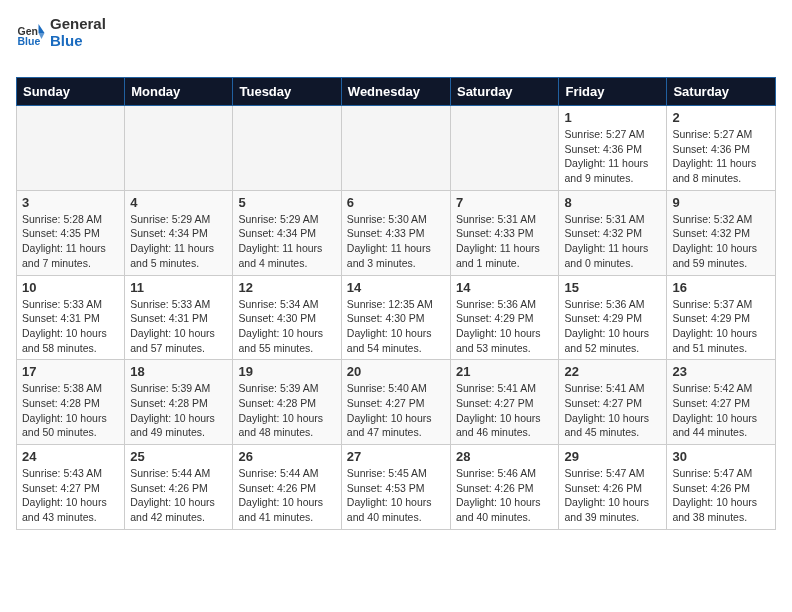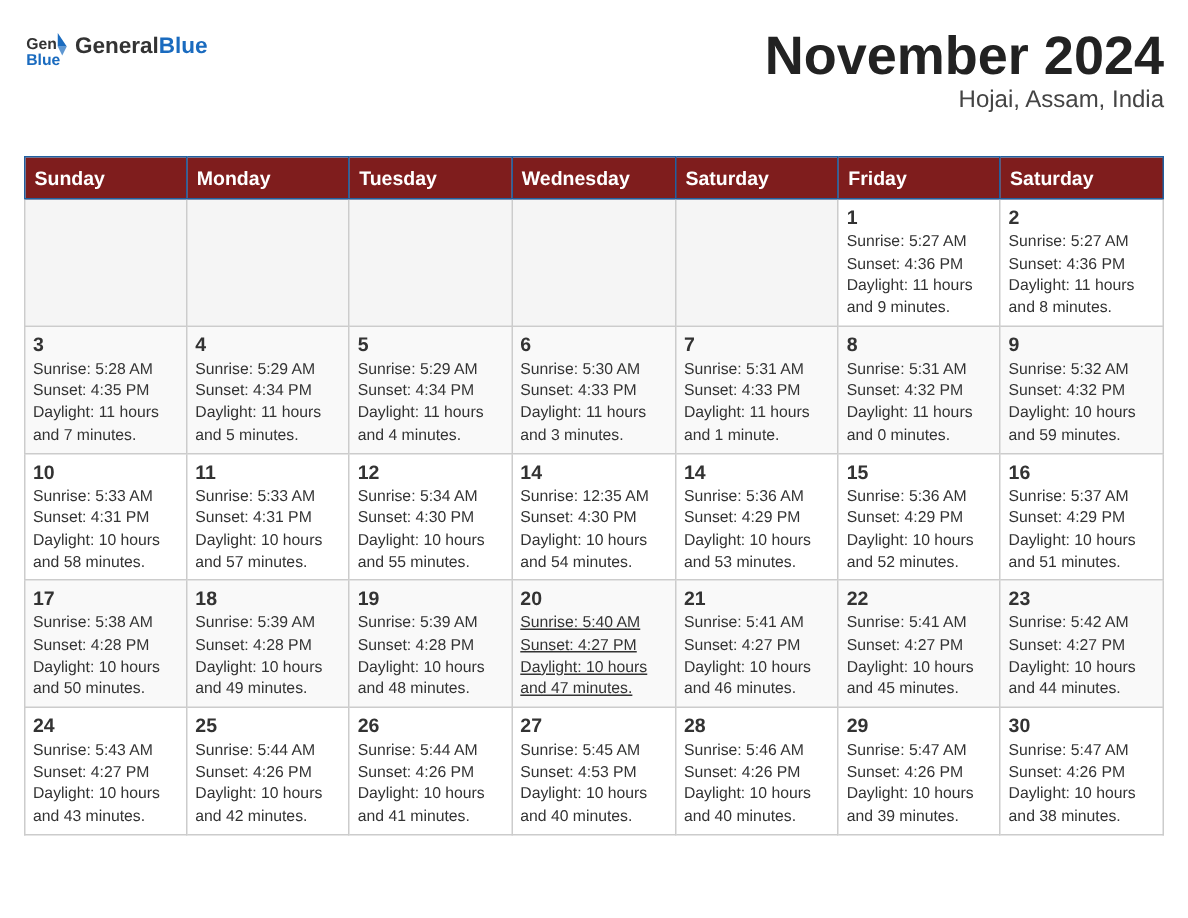--- a/index.html
+++ b/index.html
@@ -16,21 +16,21 @@
       align-items: flex-start;
       margin-bottom: 28px;
     }
     .logo {
       display: flex;
       align-items: center;
       gap: 4px;
     }
     .logo-text {
       display: flex;
-      flex-direction: row;
+      flex-direction: column;
       line-height: 1.1;
     }
     .logo-general {
       font-size: 15px;
       font-weight: bold;
       color: #333;
     }
     .logo-blue {
       font-size: 15px;
       font-weight: bold;
@@ -51,21 +51,21 @@
     .location {
       font-size: 16px;
       color: #444;
     }
     .calendar {
       width: 100%;
       border-collapse: collapse;
       border: 1px solid #ccc;
     }
     .calendar th {
-      background: #7f1d1d;
+      background: #0f172a;
       color: white;
       text-align: left;
       padding: 6px 6px;
       font-size: 13px;
       border: 1px solid #2060a0;
     }
     .calendar td {
       vertical-align: top;
       padding: 4px 5px;
       border: 1px solid #ccc;
@@ -101,24 +101,20 @@
       <text x="2" y="22" font-size="14" font-weight="bold" fill="#333">Gen</text>
       <text x="2" y="36" font-size="14" font-weight="bold" fill="#1a6bbf">Blue</text>
       <polygon points="30,8 38,20 30,20" fill="#1a6bbf"></polygon>
       <polygon points="30,20 38,20 34,28" fill="#1a6bbf" opacity="0.7"></polygon>
     </svg>
     <div class="logo-text">
       <span class="logo-general">General</span>
       <span class="logo-blue">Blue</span>
     </div>
   </div>
-  <div class="title-area">
-    <div class="month-title">November 2024</div>
-    <div class="location">Hojai, Assam, India</div>
-  </div>
 </div>
 
 <table class="calendar">
   <thead>
     <tr>
     <th>Sunday</th>
         <th>Monday</th>
         <th>Tuesday</th>
         <th>Wednesday</th>
         <th>Saturday</th>
@@ -248,21 +244,21 @@
 Daylight: 10 hours and 49 minutes.</div>
         </td>
         <td>
           <span class="day-num">19</span>
           <div class="day-info" style="white-space: pre-line;">Sunrise: 5:39 AM
 Sunset: 4:28 PM
 Daylight: 10 hours and 48 minutes.</div>
         </td>
         <td>
           <span class="day-num">20</span>
-          <div class="day-info" style="white-space: pre-line; text-decoration: underline;">Sunrise: 5:40 AM
+          <div class="day-info" style="white-space: pre-line;">Sunrise: 5:40 AM
 Sunset: 4:27 PM
 Daylight: 10 hours and 47 minutes.</div>
         </td>
         <td>
           <span class="day-num">21</span>
           <div class="day-info" style="white-space: pre-line;">Sunrise: 5:41 AM
 Sunset: 4:27 PM
 Daylight: 10 hours and 46 minutes.</div>
         </td>
         <td>

